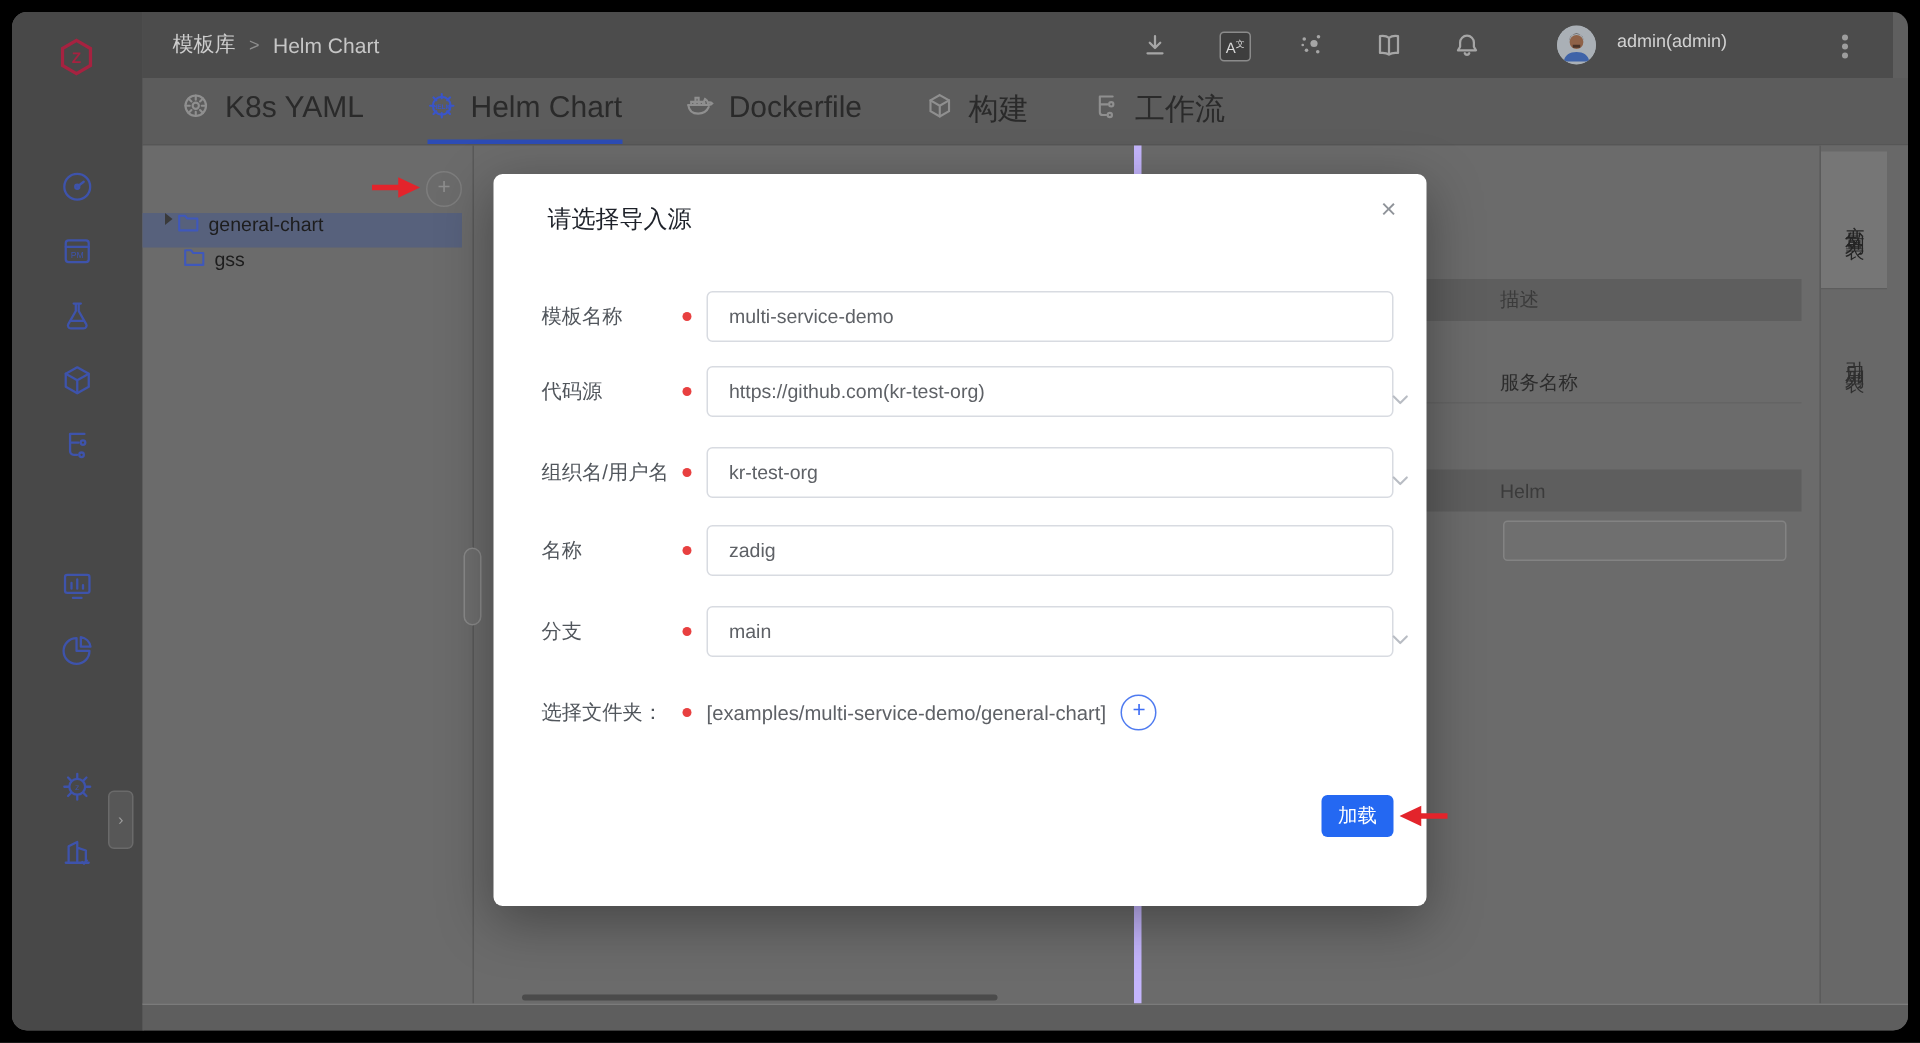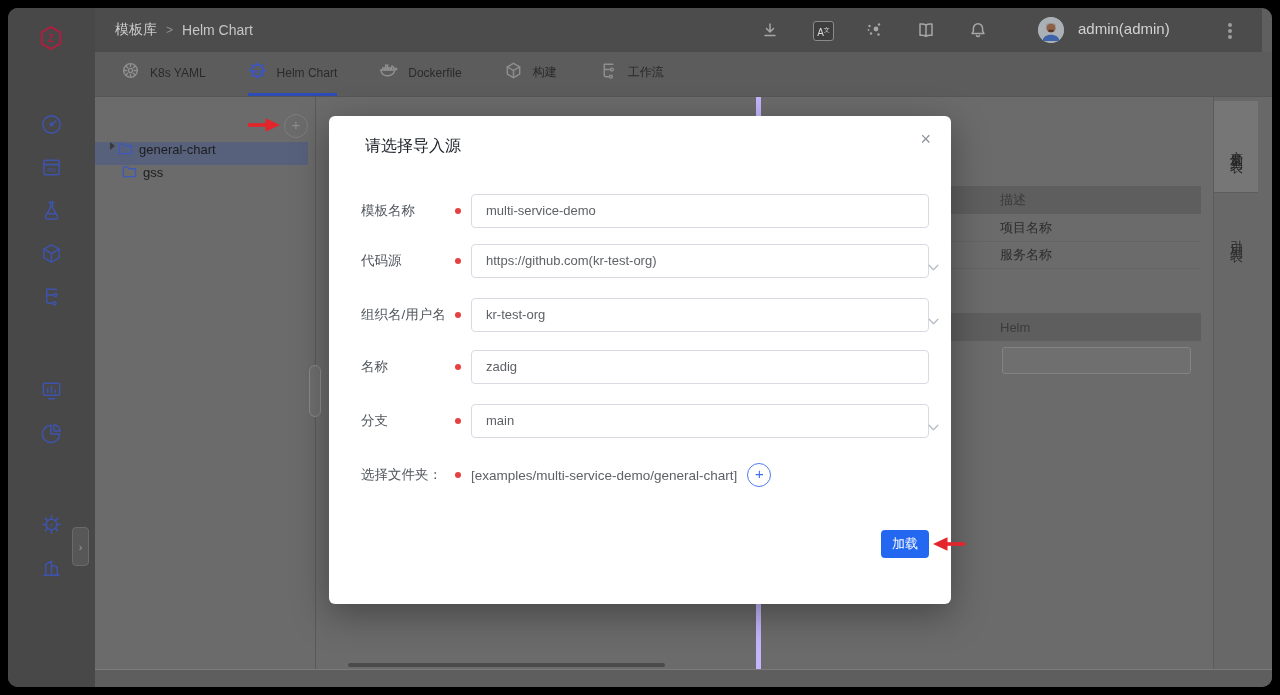--- a/index.html
+++ b/index.html
@@ -20,27 +20,27 @@
   .topbar{position:absolute;left:87px;top:0;right:10px;height:44px;background:#4c4c4c;}
   .crumbs{position:absolute;left:20px;top:0;height:44px;display:flex;align-items:center;font-size:14px;}
   .crumb-a{color:#cdcdcd;cursor:pointer;}
   .crumb-sep{color:#8f8f8f;margin:0 9px;font-size:12px;}
   .crumb-b{color:#c6c6c6;}
   .top-ic{position:absolute;top:13px;width:18px;height:18px;cursor:pointer;}
   .top-ic svg{stroke:#a6a6a6;fill:none;stroke-width:1.5;stroke-linecap:round;stroke-linejoin:round;}
   .lang-box{position:absolute;top:13px;width:19px;height:18px;background:#3e3e3e;border:1px solid #8b8b8b;border-radius:3px;color:#d8d8d8;font-size:10px;line-height:16px;text-align:center;cursor:pointer;}
   .lang-sup{font-size:6px;vertical-align:super;}
   .avatar{position:absolute;left:943px;top:9px;width:26px;height:26px;border-radius:50%;overflow:hidden;background:#aab0b6;cursor:pointer;}
-  .admin-name{position:absolute;left:983px;top:12px;color:#d2d2d2;font-size:15px;cursor:pointer;}
+  .admin-name{position:absolute;left:983px;top:12px;color:#d2d2d2;font-size:12px;cursor:pointer;}
   .kebab{position:absolute;left:1133px;top:15px;width:4px;height:4px;border-radius:50%;background:#9d9d9d;box-shadow:0 6px 0 #9d9d9d,0 12px 0 #9d9d9d;cursor:pointer;}
 
   
   .tabbar{position:absolute;left:87px;top:44px;right:0;height:45px;background:#5c5c5c;display:flex;align-items:stretch;padding-left:26px;border-bottom:1px solid #565656;box-sizing:border-box;}
   .tab{display:flex;align-items:center;gap:10px;margin-right:42px;cursor:pointer;border-bottom:3px solid transparent;box-sizing:border-box;}
-  .tab .lbl{font-size:12px;color:#2a2a2a;}
+  .tab .lbl{font-size:20px;color:#2a2a2a;}
   .tab.active{border-bottom-color:#2d4cb5;}
   .tab svg{fill:none;stroke:#8f8f8f;stroke-width:1.5;stroke-linecap:round;}
   .tab.active svg{stroke:#3a55c9;}
 
   
   .content{position:absolute;left:87px;top:89px;right:0;bottom:17px;background:#6b6b6b;}
   .footer{position:absolute;left:87px;bottom:0;right:0;height:17px;background:#5e5e5e;border-top:1px solid #7b7b7b;}
 
   
   .tree{position:absolute;left:0;top:0;bottom:0;width:220px;border-right:1px solid #595959;}
@@ -275,23 +275,20 @@
         </div>
         <div class="divider-pill"></div>
       </div>
 
       <div class="hscroll"></div>
 
       <div class="rpanel">
         <div class="rstrip" style="top:89px">
             <span>描述</span>
           </div>
-        <div class="rrow" style="top:117px">
-            <span>项目名称</span>
-          </div>
         <div class="rrow" style="top:144px">
             <span>服务名称</span>
           </div>
         <div class="rstrip" style="top:216px">
             <span>Helm</span>
           </div>
         <div class="rinput"></div>
       </div>
 
       <div class="vstrip">

